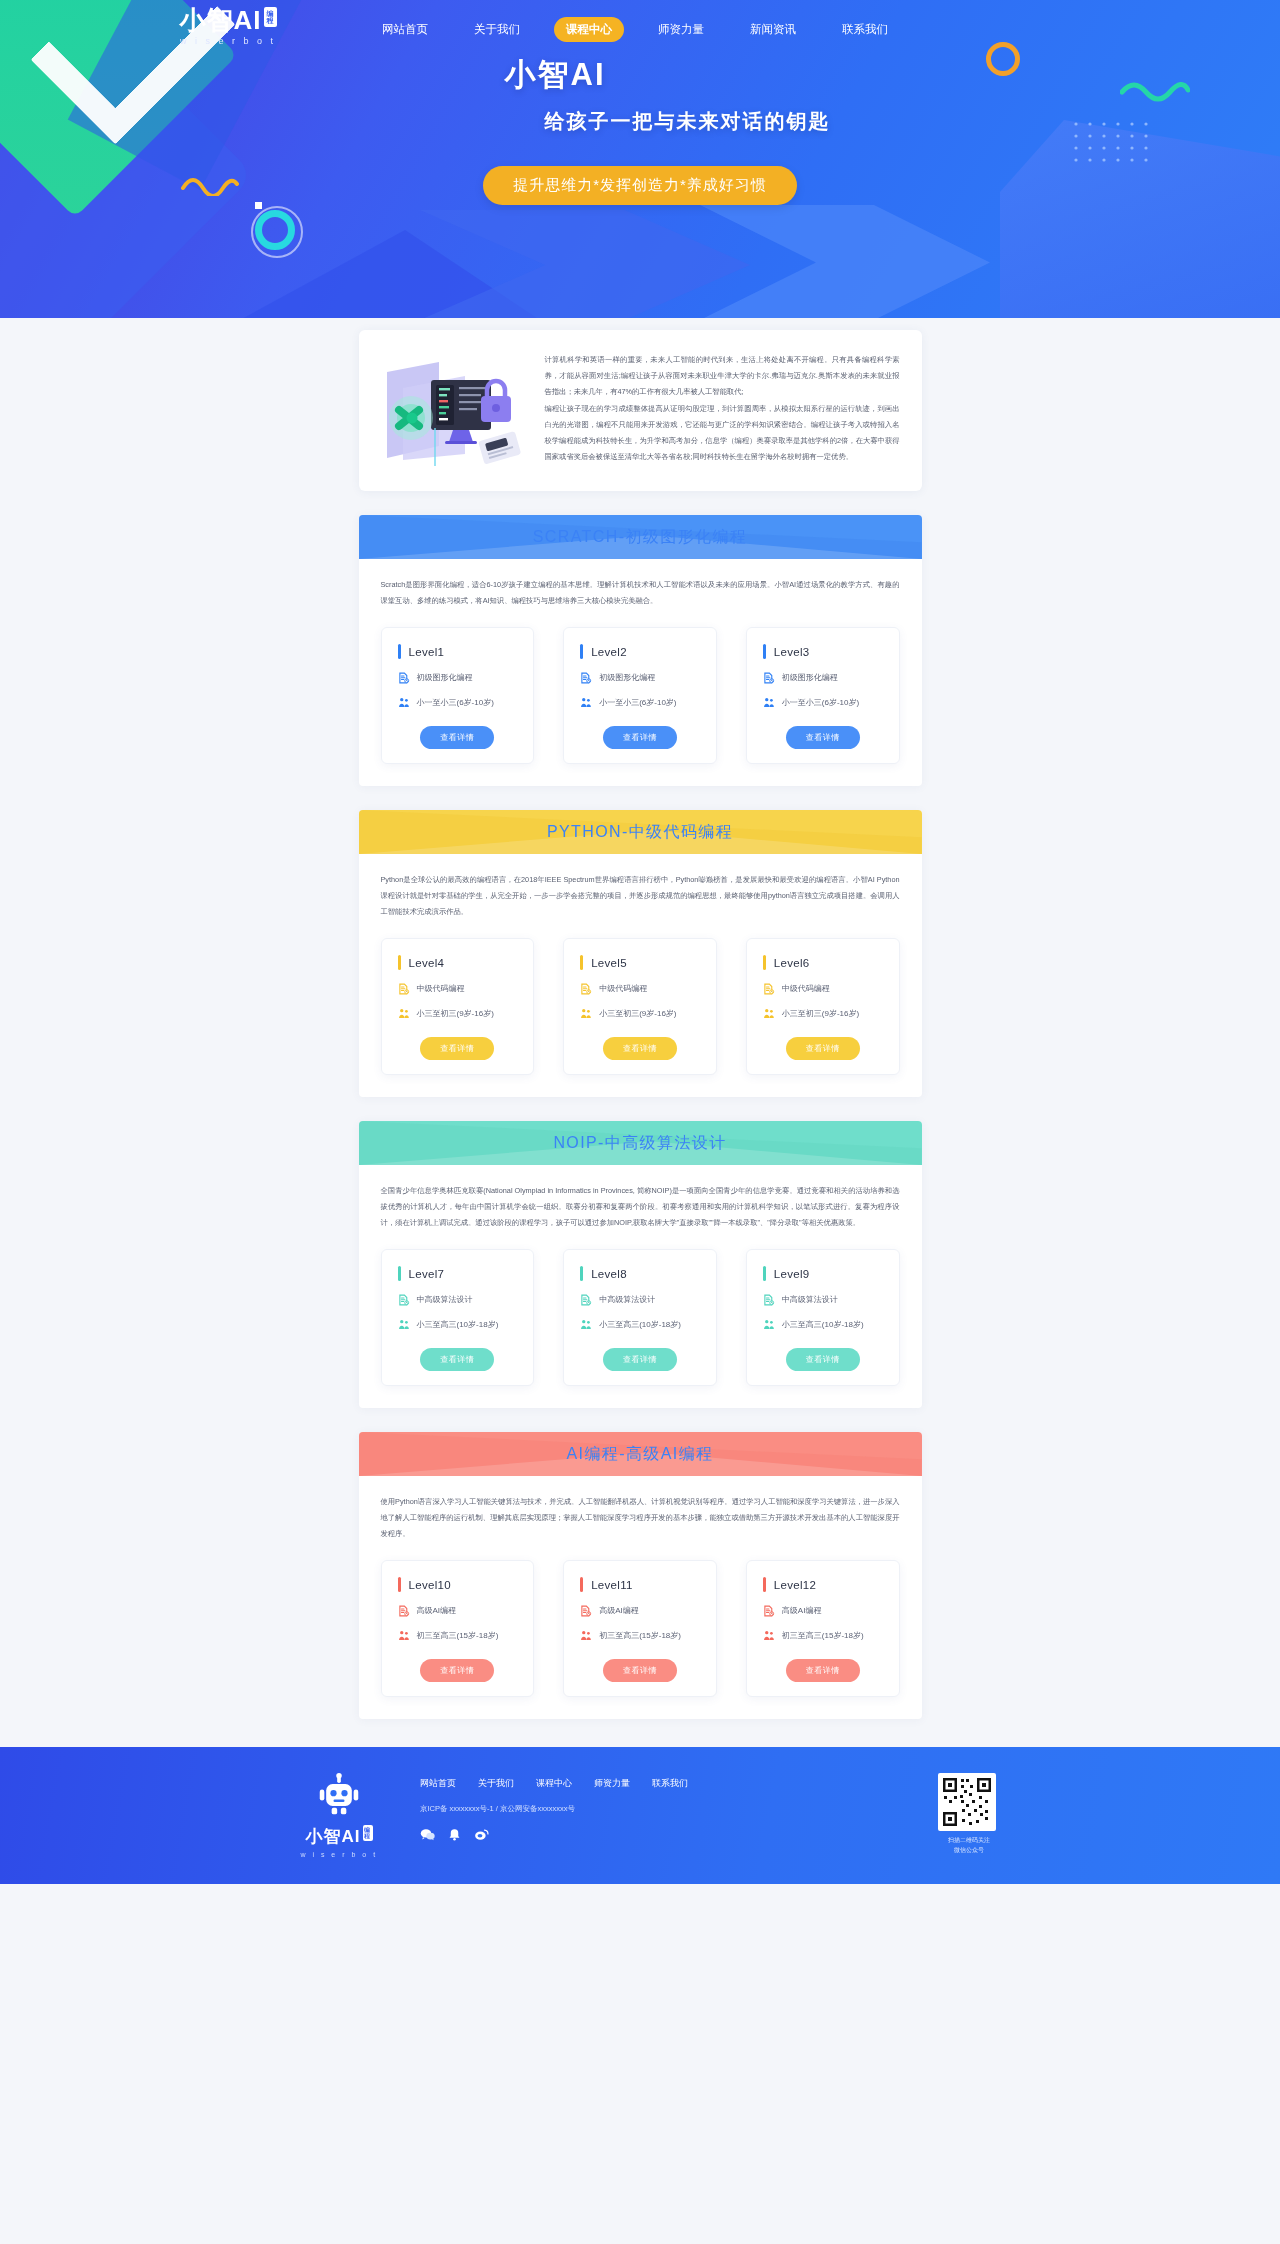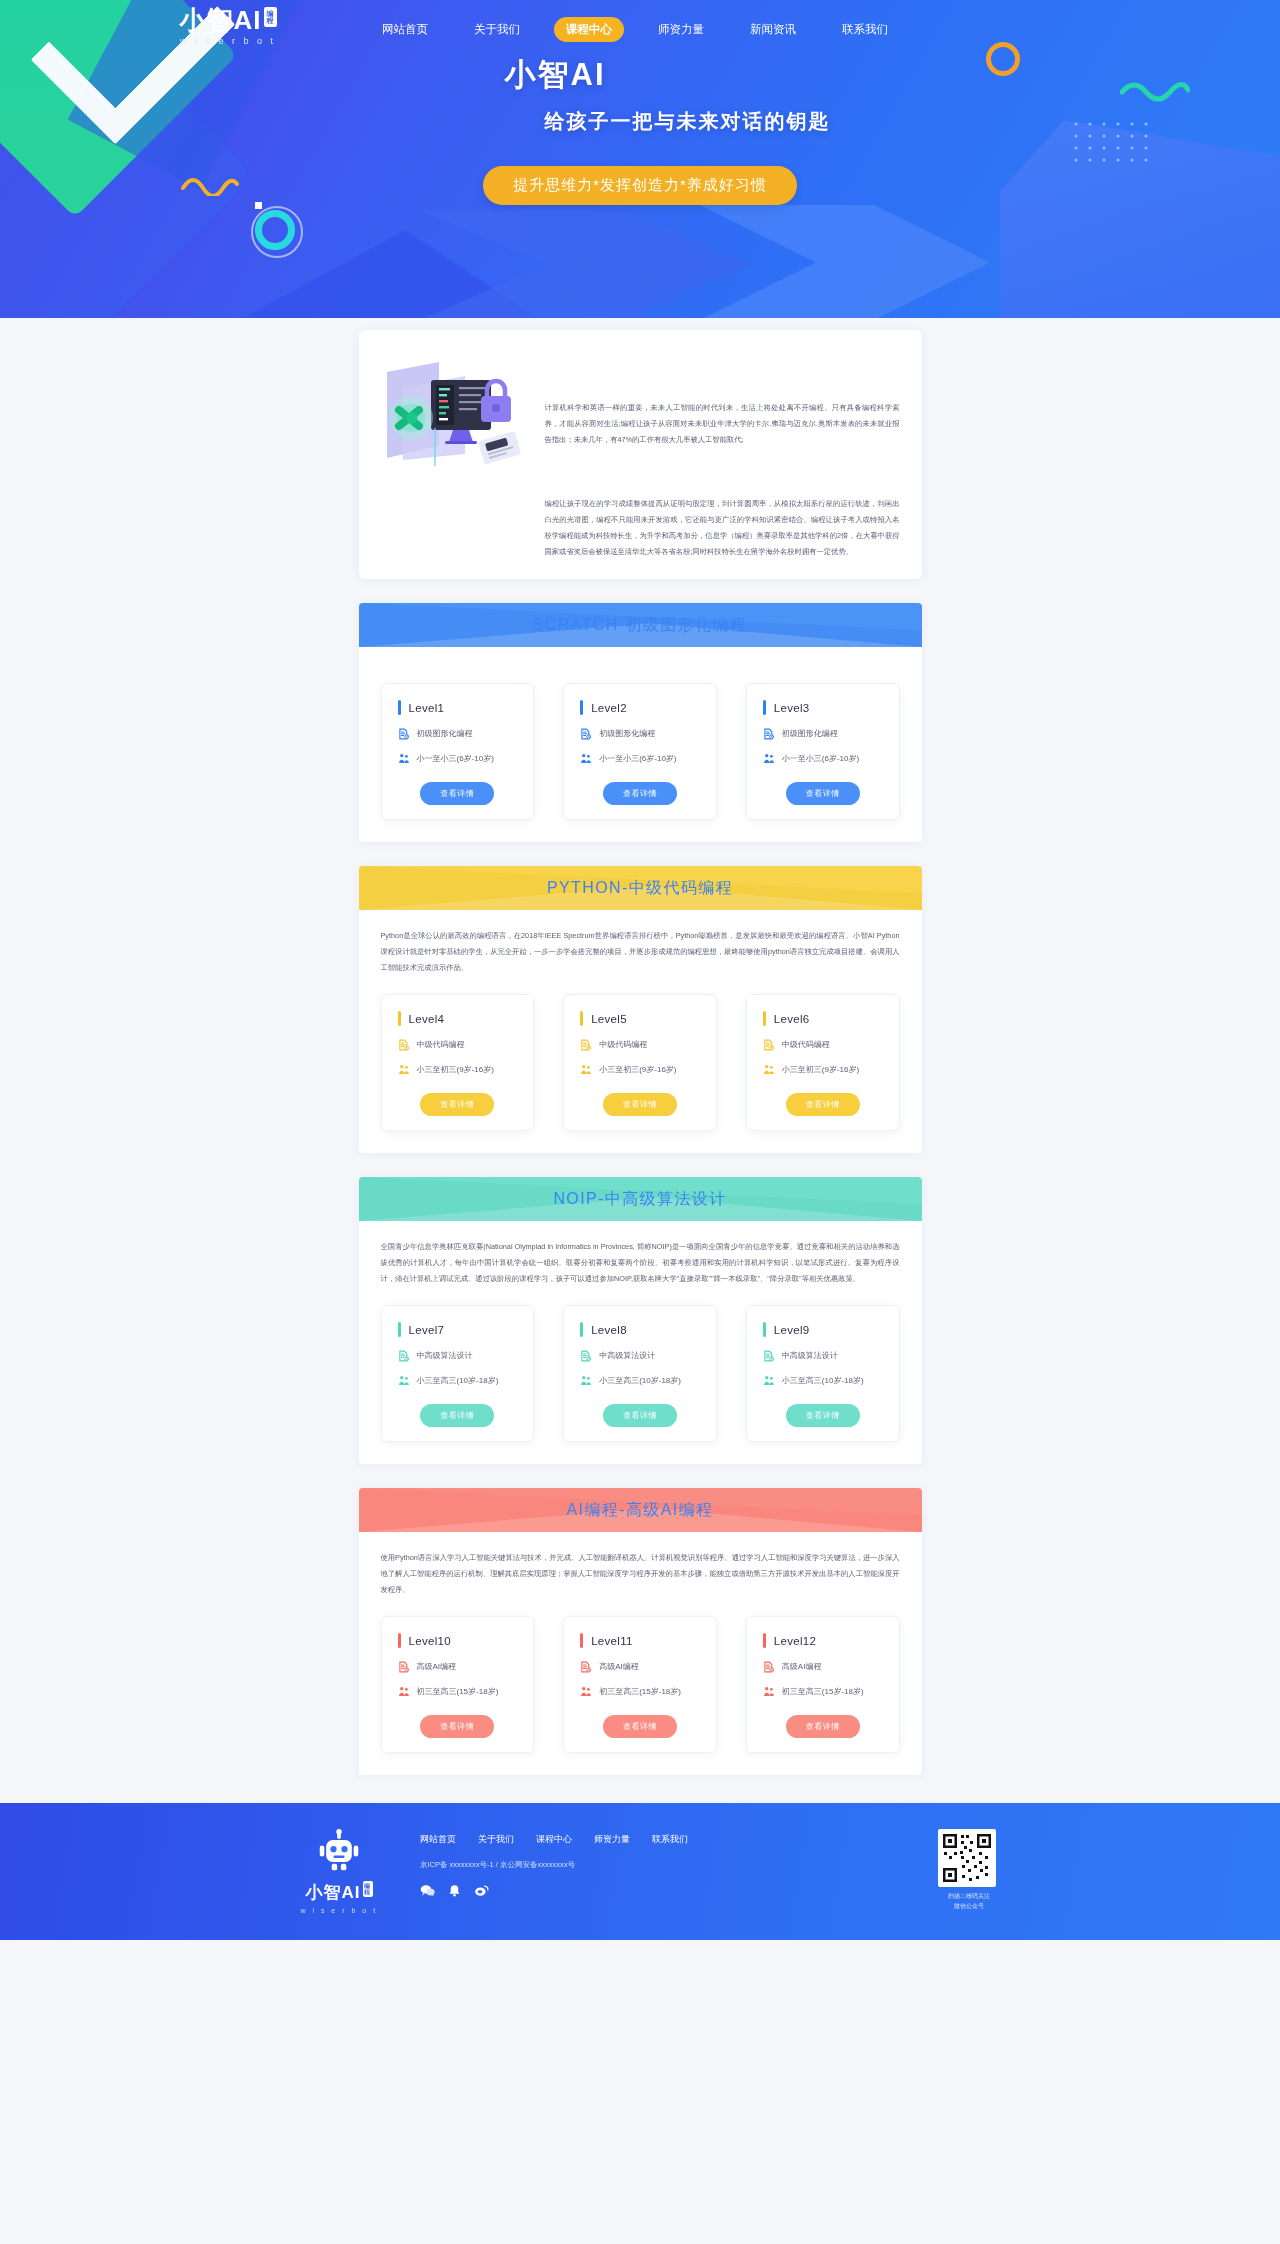--- a/index.html
+++ b/index.html
@@ -106,21 +106,21 @@
 
   
   .wrap { width: 563px; margin: 0 auto; }
   .intro-card {
     background:#fff; border-radius: 6px; margin-top: 12px;
     box-shadow: 0 1px 10px rgba(60,80,140,.07);
     display:flex; padding: 18px 22px 18px 10px; gap: 6px; align-items: flex-start;
   }
   .intro-illu { width: 170px; flex: 0 0 170px; padding-top: 6px; }
   .intro-text { font-size: 7.3px; line-height: 16px; color:#5a6071; text-align: justify; padding-top: 4px;}
-  .intro-text p { margin-bottom: 1px; margin-top: 48px; }
+  .intro-text p { margin-bottom: 1px; }
 
   
   .section { background:#fff; border-radius: 4px; margin-top: 24px; box-shadow: 0 1px 10px rgba(60,80,140,.06); overflow:hidden;}
   .sec-banner {
     height: 44px; position: relative; overflow:hidden;
     display:flex; align-items:center; justify-content:center;
   }
   .sec-banner .bg { position:absolute; inset:0; }
   .sec-banner .ch1, .sec-banner .ch2 { position:absolute; inset:0; opacity:.35; }
   .sec-banner .ch1 { clip-path: polygon(0 0, 100% 62%, 100% 100%, 0 100%); }
@@ -302,20 +302,21 @@
 
     <div id="sections-host">
   <div class="section">
     <div class="sec-banner">
       <div class="bg" style="background:#4a93f7"></div>
       <div class="ch1" style="background:#3b84ee"></div>
       <div class="ch2" style="background:#ffffff;opacity:.16"></div>
       <div class="sec-title">SCRATCH-初级图形化编程</div>
     </div>
     <div class="sec-body">
+      <div class="sec-desc">Scratch是图形界面化编程，适合6-10岁孩子建立编程的基本思维。理解计算机技术和人工智能术语以及未来的应用场景。小智AI通过场景化的教学方式、有趣的课堂互动、多维的练习模式，将AI知识、编程技巧与思维培养三大核心模块完美融合。</div>
       <div class="levels">
 
           <div class="lvl-card">
             <div class="lvl-head">
               <div class="lvl-bar" style="background:#2f80f5"></div>
               <div class="lvl-name">Level1</div>
             </div>
             <div class="lvl-row">
               <svg class="ic" viewBox="0 0 16 16">
   <path d="M2.5 1.5h6l3.2 3.2v9.8h-9.2z" fill="none" stroke="#2f80f5" stroke-width="1.5"></path>

